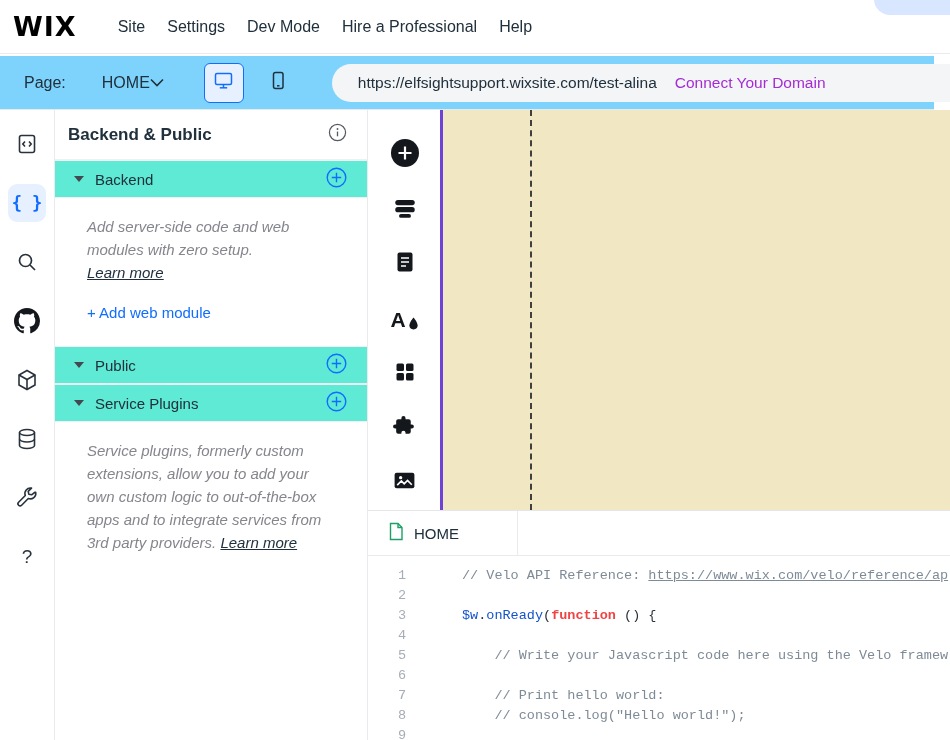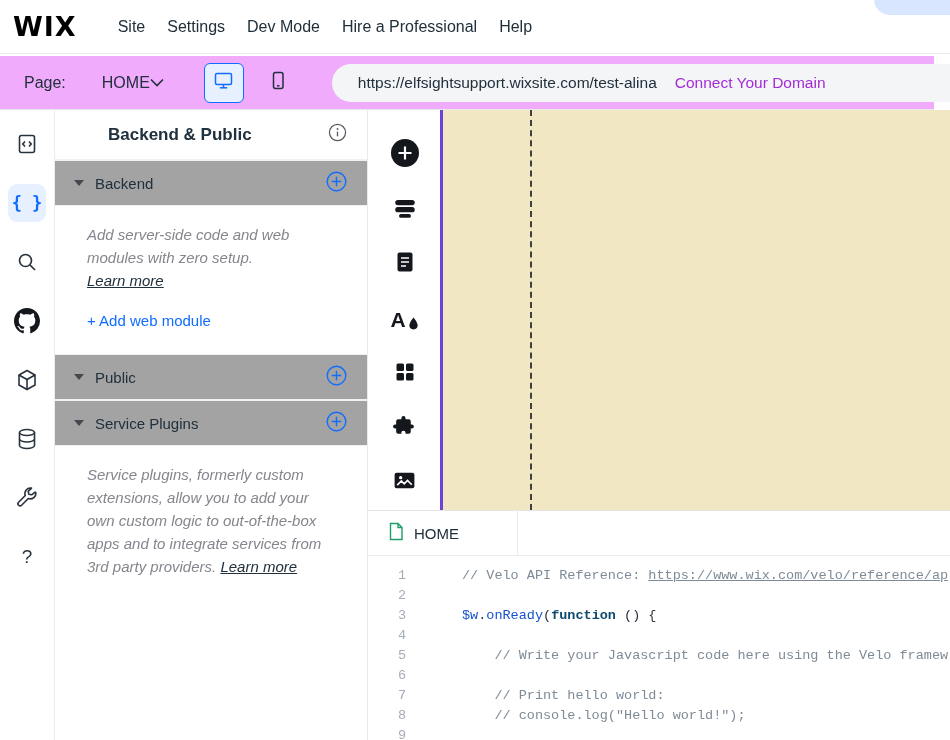--- a/index.html
+++ b/index.html
@@ -13,21 +13,21 @@
   .topbar { position:absolute; top:0; left:0; right:0; height:54px; display:flex; align-items:center;
             background:#fff; border-bottom:1px solid #E9EAEE; z-index:6; }
   .logo { font-family:"DejaVu Sans", sans-serif; font-size:27px; font-weight:900; letter-spacing:1px;
           margin-left:13px; margin-right:41px; color:#000; }
   .menu { display:flex; gap:22px; font-size:16px; color:#20303C; }
   .menu span { cursor:default; }
   .cut-btn { position:absolute; top:-17px; right:-24px; width:100px; height:32px; border-radius:16px; background:#D8E7FF; }
 
   
   .pagebar { position:absolute; top:56px; left:0; right:16px; height:54px; display:flex; align-items:center;
-             background:#f0abfc; border-bottom:1px solid #E7E9EC; z-index:5; }
+             background:#7dd3fc; border-bottom:1px solid #E7E9EC; z-index:5; }
   .page-select { display:flex; align-items:center; padding-left:24px; width:268px; height:54px; cursor:pointer; }
   .page-label { font-size:16px; }
   .page-value { margin-left:36px; font-size:16px; }
   .chevron { margin-left:auto; margin-right:20px; display:flex; }
   .vdiv { width:1px; height:54px; background:#EDEEF0; }
   .devices { display:flex; align-items:center; gap:14px; padding:0 20px; }
   .dev-btn { width:40px; height:40px; border-radius:6px; display:grid; place-items:center; }
   .dev-btn.active { background:#E7F0FF; border:1px solid #116DFF; }
   .url-wrap { flex:1; padding-left:14px; }
   .url-pill { height:38px; width:660px; background:#F4F5F7; border-radius:19px; display:flex; align-items:center; padding:0 26px; }
@@ -41,23 +41,23 @@
   .rail-pill { width:38px; height:38px; border-radius:9px; display:grid; place-items:center; }
   .rail-item.active .rail-pill { background:#E7F0FF; }
   .rail svg { stroke:#28323C; }
   .braces { font-family:"DejaVu Sans Mono", monospace; font-size:17px; font-weight:bold; color:#116DFF; }
   .help-q { font-size:19px; color:#28323C; }
 
   
   .side-panel { position:absolute; top:110px; left:55px; width:313px; bottom:0; background:#fff;
                 border-right:1px solid #E9EAEC; z-index:3; overflow:hidden; }
   .panel-header { height:50px; display:flex; align-items:center; padding:0 20px 0 13px; border-bottom:1px solid #F0F0F2; }
-  .panel-title { font-size:17px; font-weight:700;margin-left:40px; }
+  .panel-title { font-size:17px; font-weight:700; }
   .panel-header .spacer { flex:1; }
-  .sec-header { height:46px; display:flex; align-items:center; padding:0 20px 0 19px; background:#a3a3a3;
+  .sec-header { height:38px; display:flex; align-items:center; padding:0 20px 0 19px; background:#5eead4;
                 border-top:1px solid #F0F0F2; border-bottom:1px solid #F0F0F2; cursor:pointer; }
   .tri { width:0; height:0; border-left:5px solid transparent; border-right:5px solid transparent;
          border-top:6px solid #44484F; margin-right:11px; }
   .sec-label { font-size:15px; font-weight:500; color:#20303C; }
   .sec-header .spacer { flex:1; }
   .sec-body { padding:17px 22px 24px 32px; }
   .desc { font-size:15px; line-height:23px; color:#85868D; max-width:242px;font-style:italic; }
   .learn { color:#20303C; text-decoration:underline; cursor:pointer; font-size:15px; line-height:23px; }
   .action-row { margin-top:20px; }
   .action { color:#116DFF; font-size:15px; cursor:pointer; text-decoration:none; }
@@ -82,21 +82,21 @@
   .tab-label { font-size:15px; color:#20303C; }
   .code-area { position:absolute; top:46px; left:0; right:0; bottom:0; overflow:hidden; padding-top:9px;
                font-family:"Liberation Mono", monospace; font-size:13.5px; line-height:20px; }
   .code-row { display:flex; height:20px; }
   .ln { flex:0 0 38px; width:38px; text-align:right; color:#A7ADB6; }
   .code-text { margin-left:56px; white-space:pre; color:#2B3139; }
   .tok-comment { color:#7E8B97; }
   .tok-comment-link { color:#7E8B97; text-decoration:underline; }
   .tok-variable { color:#1452CC; }
   .tok-method { color:#1452CC; }
-  .tok-keyword { color:#0c4a6e; font-weight:bold; }
+  .tok-keyword { color:#ef4444; font-weight:bold; }
   .tok-plain { color:#2B3139; }
 </style>
 </head>
 <body>
 
 <div class="screen">
 
   <header class="topbar">
     <div class="logo">WIX</div>
     <nav class="menu">

